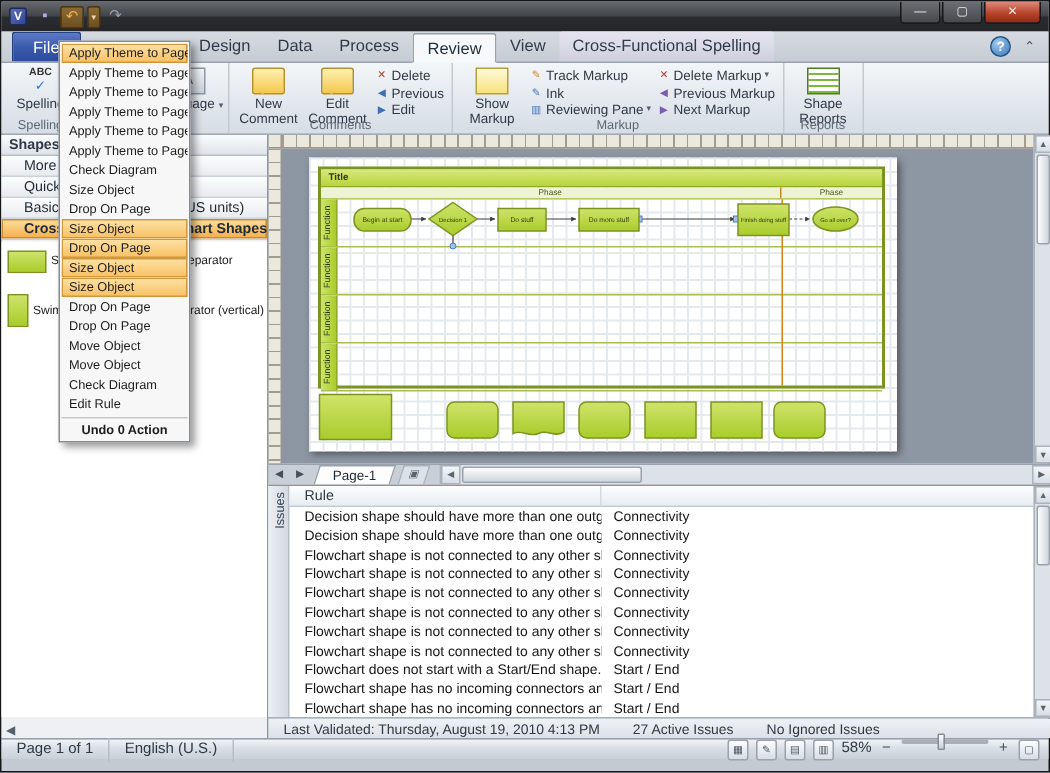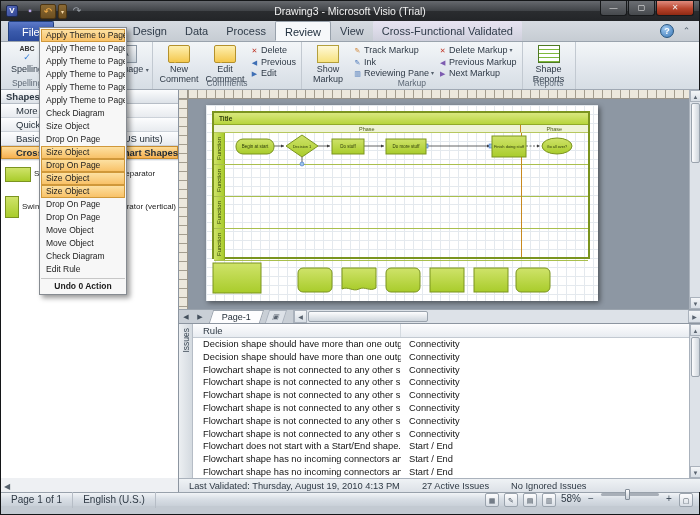--- a/index.html
+++ b/index.html
@@ -22,21 +22,21 @@
     background:linear-gradient(#8b6a35,#6d4f20);border:1px solid #4c3512;border-radius:2px}
   .ttl{position:absolute;left:0;right:0;text-align:center;font-size:10.5px;color:#f2f2f2;pointer-events:none}
   .winbtns{position:absolute;right:5px;top:0;display:flex}
   .wbtn{width:27px;height:15px;margin-left:1px;border:1px solid #17191b;border-top:none;
     border-radius:0 0 3px 3px;background:linear-gradient(#6b6e73,#46494d);color:#eee;
     font-size:8px;line-height:13px;text-align:center}
   .wbtn.close{background:linear-gradient(#e08b7d,#b8442c 55%,#8f2a14);width:38px}
 
   
   .tabrow{position:absolute;left:0;top:20px;width:100%;height:21px;
-    background:linear-gradient(#d6dbe1,#c6ccd3);border-bottom:1px solid #9aa3ad;display:flex;align-items:flex-start}
+    background:linear-gradient(#d6dbe1,#c6ccd3);border-bottom:1px solid #9aa3ad;display:flex;align-items:center}
   .filetab{height:20px;line-height:20px;padding:0 13px;margin-left:7px;color:#fff;font-size:11px;
     background:linear-gradient(#5d7ac9,#3a5aab 50%,#2c4b9c);border:1px solid #22407e;border-bottom:none;border-radius:2px 2px 0 0}
   .tab-spacer{width:70px;height:20px}
   .tab{height:20px;line-height:20px;padding:0 9px;color:#2f3b49;font-size:11px}
   .tab.active{background:#f6f8fa;border:1px solid #98a1ab;border-bottom:1px solid #f6f8fa;
     border-radius:2px 2px 0 0;margin-bottom:-1px;color:#21303f}
   .tab.contextual{background:linear-gradient(rgba(233,228,244,.85),rgba(214,210,228,.5));border-radius:2px 2px 0 0}
   .tabrow-right{position:absolute;right:6px;top:3px;display:flex;gap:6px;align-items:center}
   .helpbtn{width:14px;height:14px;border-radius:50%;background:radial-gradient(circle at 35% 30%,#9ec8ef,#3c79b8);
     border:1px solid #27557f;color:#fff;font-size:9px;font-weight:bold;text-align:center;line-height:13px}
@@ -167,37 +167,36 @@
 <div class="window">
 
   <div class="titlebar">
     <div class="appicon">V</div>
     <div class="qat">
       <div class="qbtn save-i">▪</div>
       <div class="qbtn undo-i">↶</div>
       <div class="qdd">▾</div>
       <div class="qbtn redo-i">↷</div>
     </div>
-    <div class="ttl">Drawing3 - Microsoft Visio (Trial)</div>
     <div class="winbtns">
       <div class="wbtn">—</div>
       <div class="wbtn">▢</div>
       <div class="wbtn close">✕</div>
     </div>
   </div>
 
   <div class="tabrow">
     <div class="filetab">File</div>
     <div class="tab-spacer"></div>
     <div class="tab">Design</div>
     <div class="tab">Data</div>
     <div class="tab">Process</div>
     <div class="tab active">Review</div>
     <div class="tab">View</div>
-    <div class="tab contextual">Cross-Functional Validated</div>
+    <div class="tab contextual">Cross-Functional Spelling</div>
     <div class="tabrow-right">
       <div class="helpbtn">?</div>
       <div class="minrib">⌃</div>
     </div>
   </div>
 
   <div class="ribbon">
     <div class="rgroup">
       <div class="rbig">
         <div class="bicon icon-abc">

